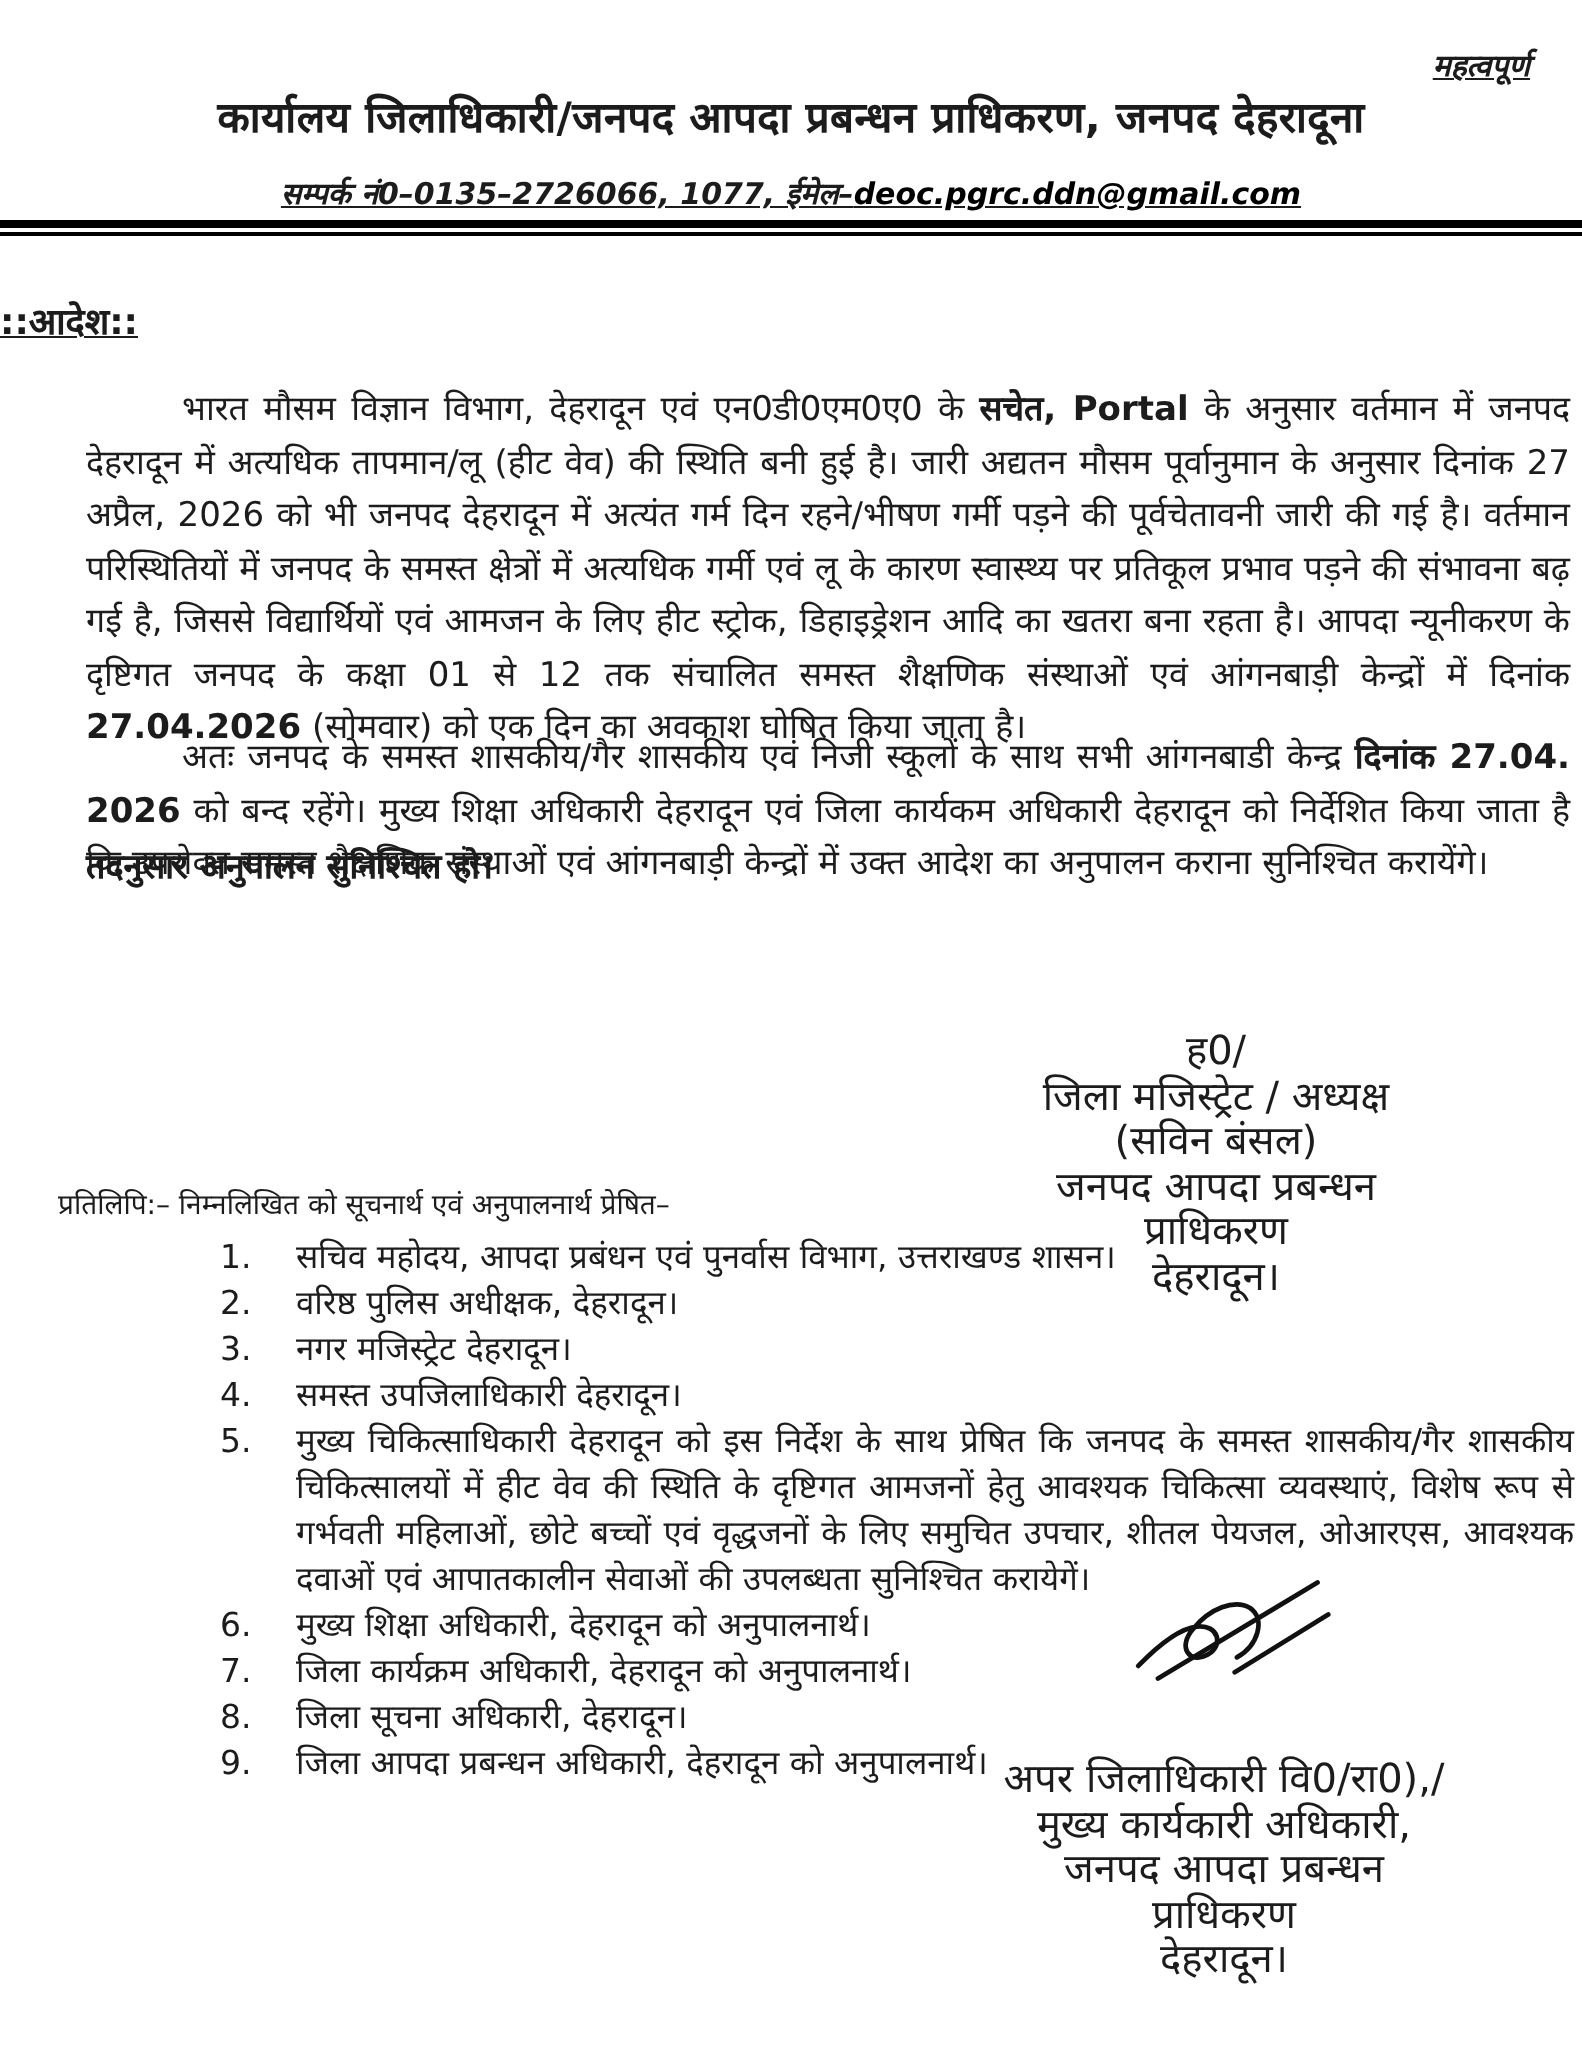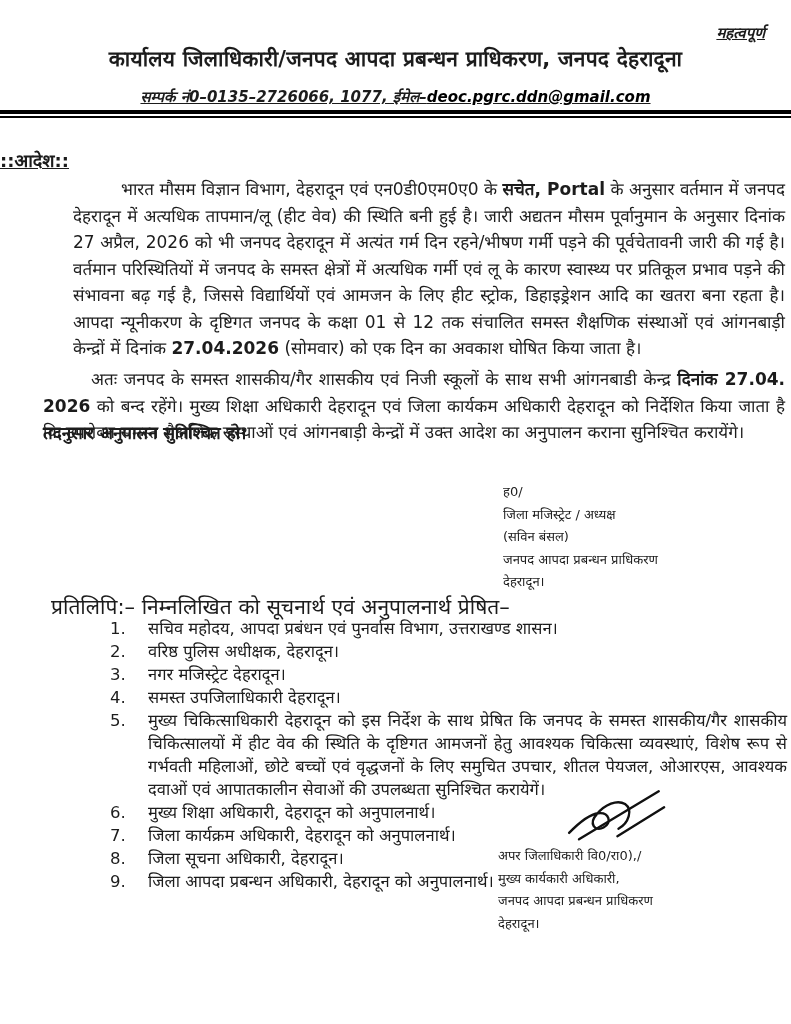--- a/index.html
+++ b/index.html
@@ -47,36 +47,36 @@
     text-align:left;
     font-size:18px;font-weight:bold;
     text-decoration:underline;
   }
   .para{
     left:43px;right:6px;
     font-size:17px;line-height:26.5px;
     text-align:justify;
     text-indent:48px;
   }
-  .para-1{top:176px;margin-left:30px;}
+  .para-1{top:192px;}
   .para-2{top:366px;}
   .bold{font-weight:bold;}
   .compliance{
     top:421px;left:43px;
     font-size:17px;font-weight:bold;
   }
   .sig-block{
-    text-align:left;
-    font-size:13px;line-height:22.5px;
+    text-align:center;
+    font-size:20px;line-height:22.5px;margin-top:33px;
   }
   .sig-primary{top:481px;left:503px;width:210px;}
   .sig-secondary{top:845px;left:498px;width:228px;}
   .copy-heading{
-    top:592px;left:51px;
-    font-size:21px;
+    top:592px;left:29px;
+    font-size:14px;
   }
   .copy-list{
     top:617px;left:110px;right:4px;
     font-size:16.5px;line-height:23px;
   }
   .copy-item{display:flex;}
   .copy-item .num{width:38px;flex:0 0 38px;}
   .copy-item .txt{flex:1;text-align:justify;}
   .signature-mark{
     top:786px;left:562px;

